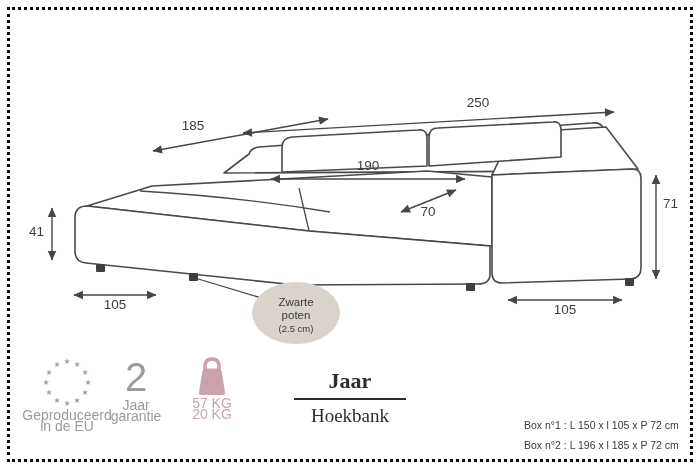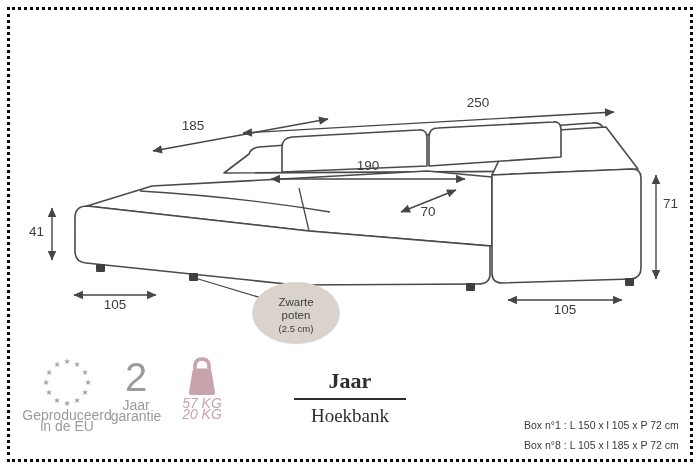--- a/index.html
+++ b/index.html
@@ -7,21 +7,21 @@
         font-family:"Liberation Sans",sans-serif;}
   .frame{position:absolute;inset:7px;border:3px dotted #0a0a0a;pointer-events:none;}
   .diagram{position:absolute;left:0;top:0;width:700px;height:352px;}
 
   .footer{position:absolute;left:0;top:350px;width:700px;height:110px;}
   .badge{position:absolute;top:4px;display:flex;flex-direction:column;align-items:center;}
   .badge-label{font-size:14px;line-height:11px;color:#9b9b9b;text-align:center;}
   .badge-label.pink{color:#c9a3ab;}
   .eu-badge{left:28px;width:78px;}
   .warranty-badge{left:108px;width:56px;}
-  .weight-badge{left:170px;width:64px;font-style:italic;}
+  .weight-badge{left:180px;width:64px;}
   .warranty-number{font-size:40px;line-height:46px;color:#9b9b9b;}
 
   .title-block{position:absolute;left:255px;top:18px;width:190px;text-align:center;
                font-family:"Liberation Serif",serif;color:#2e2e2e;}
   .product-name{font-size:22px;font-weight:bold;}
   .title-rule{width:112px;height:1.5px;background:#2e2e2e;margin:4px auto 5px auto;}
   .product-category{font-size:19px;}
 
   .box-info{position:absolute;left:524px;top:24px;color:#3a3a3a;margin-top:41px;}
   .box-line{font-size:10.5px;line-height:20px;white-space:nowrap;}
@@ -130,17 +130,17 @@
     </div>
 
     <div class="title-block">
       <div class="product-name">Jaar</div>
       <div class="title-rule"></div>
       <div class="product-category">Hoekbank</div>
     </div>
 
     <div class="box-info">
       <div class="box-line">Box n°1 : L 150 x l 105 x P 72 cm</div>
-      <div class="box-line">Box n°8 : L 105 x l 185 x P 72 cm</div>
+      <div class="box-line">Box n°2 : L 196 x l 185 x P 72 cm</div>
     </div>
 
   </div>
 </div>
 
 </body></html>

